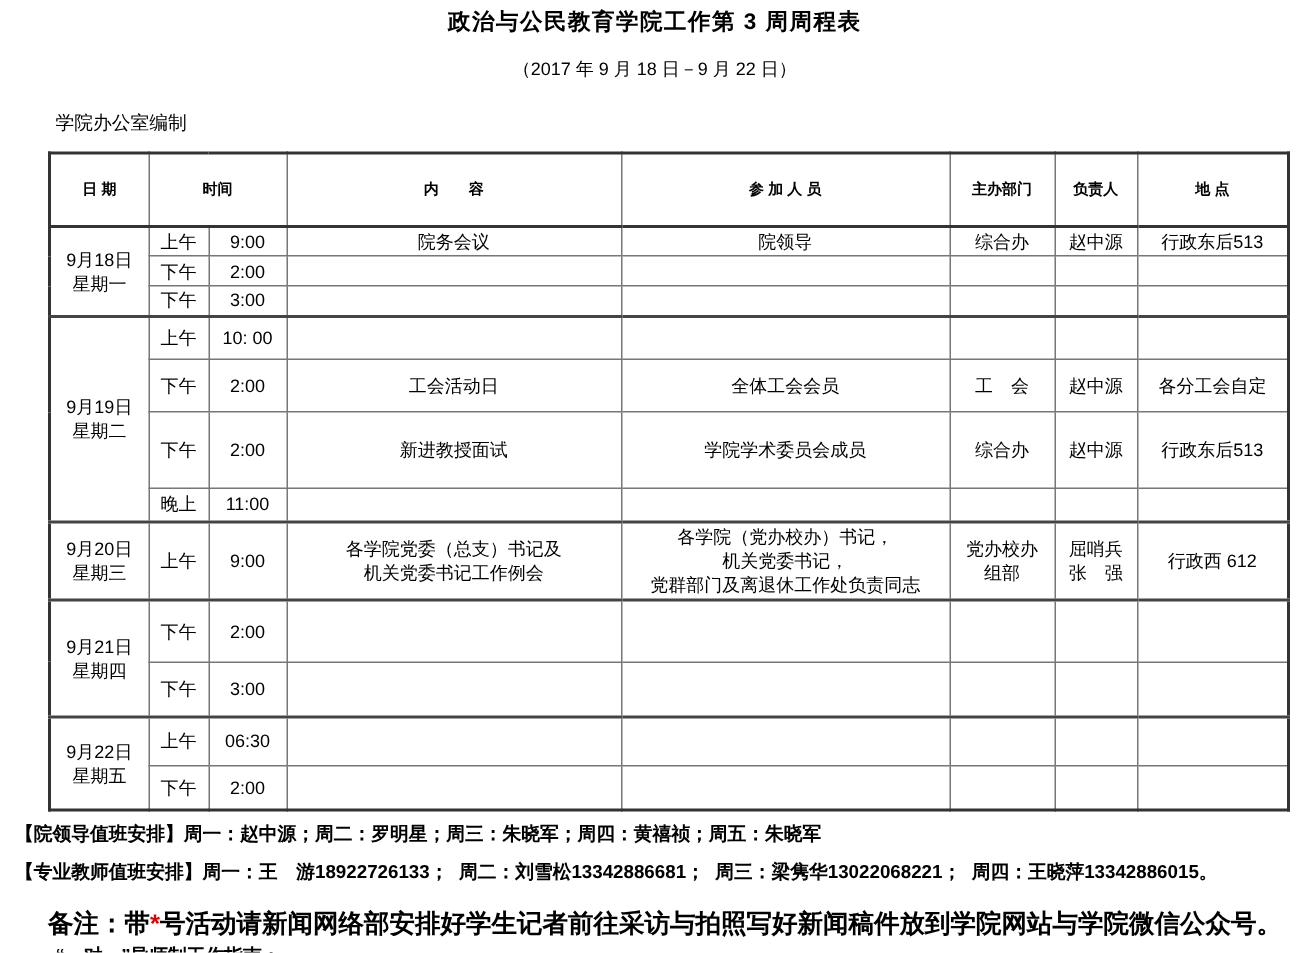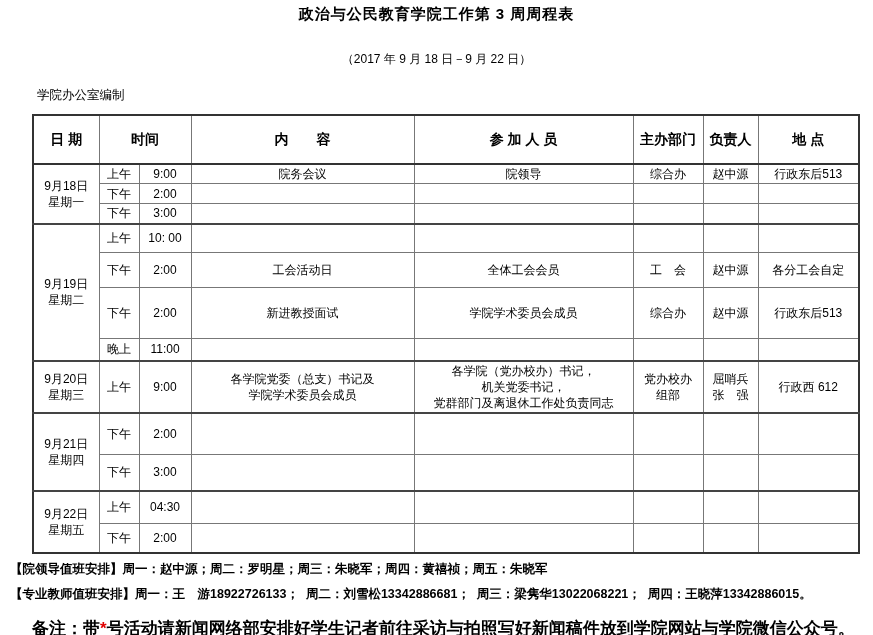--- a/index.html
+++ b/index.html
@@ -13,21 +13,21 @@
     text-align: center;
     font-size: 15px;
     font-weight: bold;
     padding-top: 5px;
     letter-spacing: 1px;
     white-space: pre;
   }
   .doc-subtitle {
     text-align: center;
     font-size: 12px;
-    margin-top: 27px;
+    margin-top: 14px;
     white-space: pre;
   }
   .meta-row {
     display: flex;
     justify-content: space-between;
     margin: 19px 64px 0 37px;
     font-size: 12.5px;
     white-space: pre;
   }
   table.schedule {
@@ -42,21 +42,21 @@
     text-align: center;
     vertical-align: middle;
     font-size: 12px;
     font-weight: normal;
     white-space: pre-line;
     line-height: 1.35;
     padding: 1px 2px;
     overflow: hidden;
   }
   table.schedule th {
-    font-size: 14px;
+    font-size: 10px;
     font-weight: bold;
     height: 49px;
     border-bottom: 2px solid #333;
     margin-left: 14px;
   }
   table.schedule tr.day-start td { border-top: 2px solid #444; }
   table.schedule td.date-cell { font-size: 12px; }
   .footer-line {
     font-size: 12.5px;
     font-weight: bold;
@@ -180,21 +180,21 @@
         <td></td>
         <td></td>
         <td></td>
       </tr>
       <tr class="day-start" style="height: 47px; margin-left: 19px;">
         <td rowspan="1" class="date-cell">9月20日
 星期三</td>
         <td>上午</td>
         <td>9:00</td>
         <td>各学院党委（总支）书记及
-学院学术委员会成员</td>
+机关党委书记工作例会</td>
         <td>各学院（党办校办）书记，
 机关党委书记，
 党群部门及离退休工作处负责同志</td>
         <td>党办校办
 组部</td>
         <td>屈哨兵
 张　强</td>
         <td>行政西 612</td>
       </tr>
       <tr class="day-start" style="height: 41px;">
@@ -214,21 +214,21 @@
         <td></td>
         <td></td>
         <td></td>
         <td></td>
         <td></td>
       </tr>
       <tr class="day-start" style="height: 32px;">
         <td rowspan="2" class="date-cell">9月22日
 星期五</td>
         <td>上午</td>
-        <td>04:30</td>
+        <td>06:30</td>
         <td></td>
         <td></td>
         <td></td>
         <td></td>
         <td></td>
       </tr>
       <tr style="height: 30px;">
         <td>下午</td>
         <td>2:00</td>
         <td></td>

